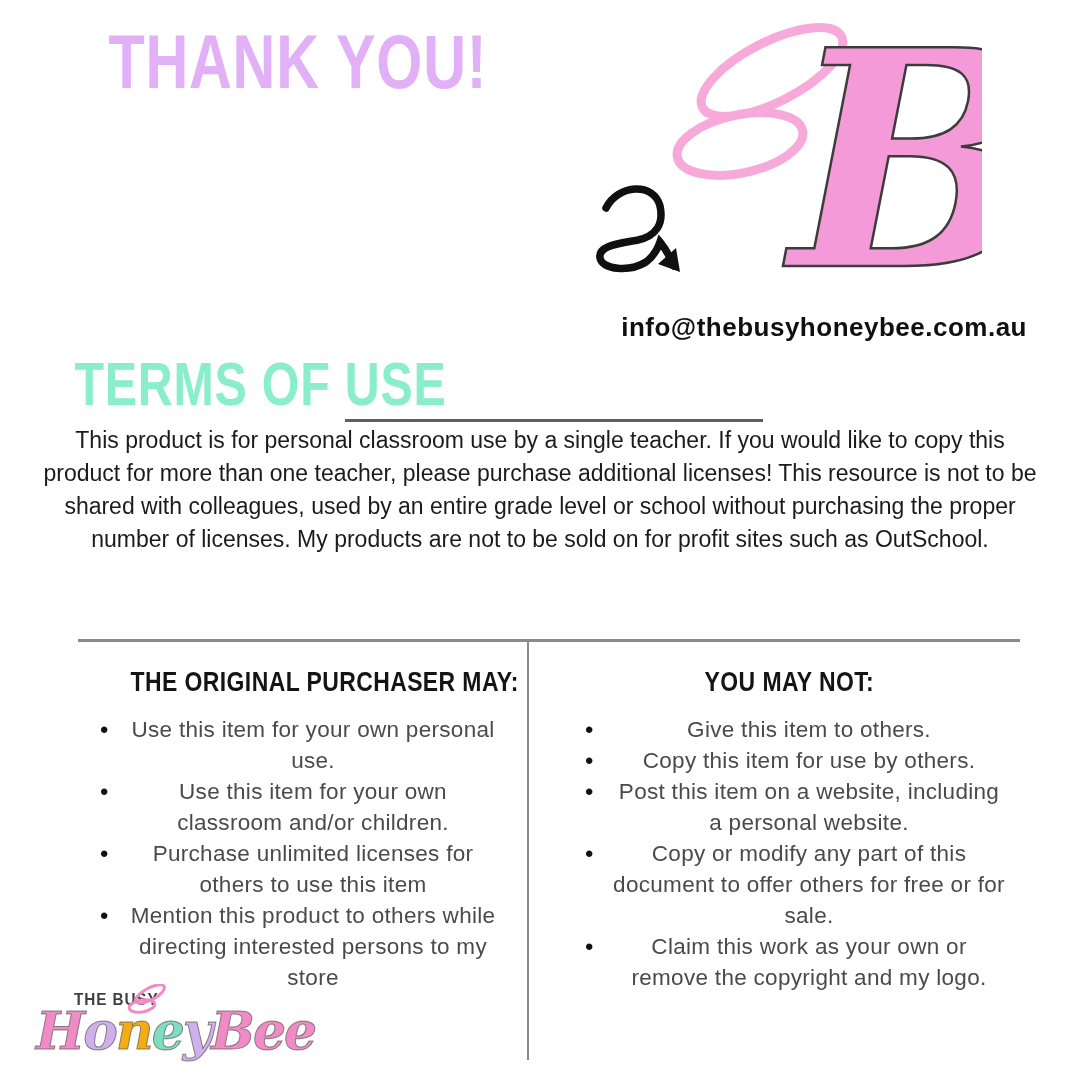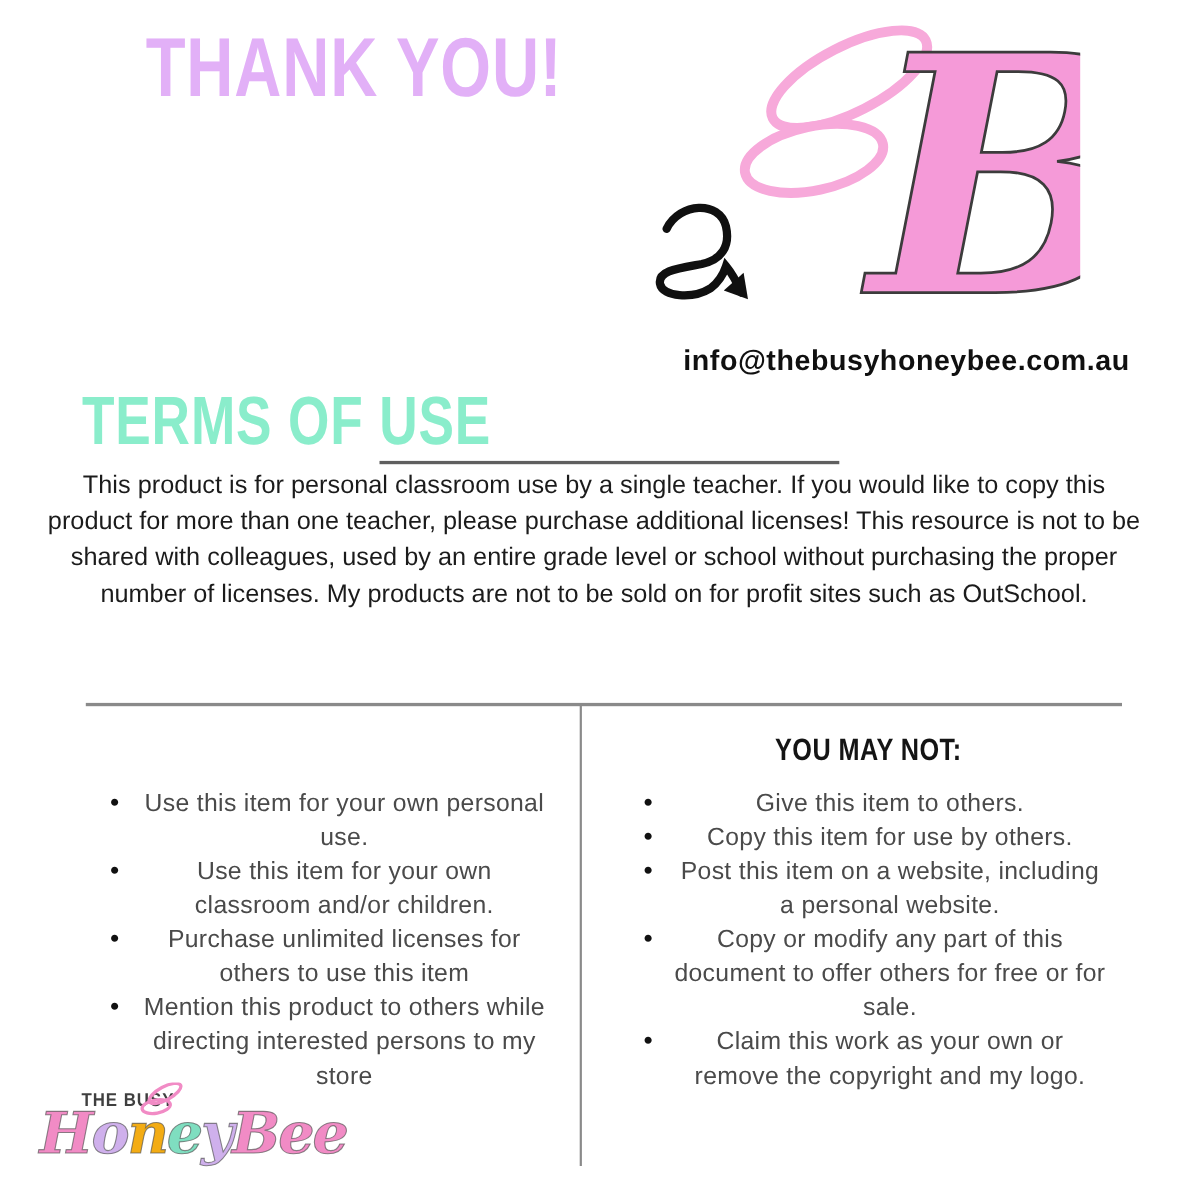--- a/index.html
+++ b/index.html
@@ -5,21 +5,21 @@
   html,body{margin:0;padding:0;background:#ffffff;}
   .canvas{
     position:relative;width:1080px;height:1080px;background:#ffffff;
     overflow:hidden;font-family:"Liberation Sans", sans-serif;color:#1c1c1c;
   }
   
   .display{
     display:inline-block;font-weight:700;transform:scaleX(.78);
     transform-origin:center;letter-spacing:1px;white-space:nowrap;
   }
-  .thankyou-wrap{position:absolute;left:55px;top:18px;width:510px;text-align:right;}
+  .thankyou-wrap{position:absolute;left:55px;top:18px;width:510px;text-align:left;}
   .thankyou-wrap .display{font-size:76px;color:var(--purple,#e2b0f7);}
   .terms-title-wrap{position:absolute;left:0;top:348px;width:1080px;text-align:left;margin-left:22px;}
   .terms-title-wrap .display{font-size:62px;color:var(--mint,#8aedcb);}
   .terms-underline{position:absolute;left:345px;top:419px;width:418px;height:3px;background:#5f5f5f;}
   
   .intro-par{
     position:absolute;left:38px;top:126px;width:545px;text-align:center;
     font-size:23px;line-height:34px;color:#1b1b1b;
   }
   .terms-par{
@@ -92,20 +92,23 @@
 
   <div class="terms-title-wrap">
     <span class="display">TERMS OF USE</span>
   </div>
   <div class="terms-underline"></div>
   <div class="terms-par">This product is for personal classroom use by a single teacher. If you would like to copy this product for more than one teacher, please purchase additional licenses! This resource is not to be shared with colleagues, used by an entire grade level or school without purchasing the proper number of licenses. My products are not to be sold on for profit sites such as OutSchool.</div>
 
   <div class="hline"></div>
   <div class="vline"></div>
 
+  <div class="col-head col-head-left">
+    <span class="display">THE ORIGINAL PURCHASER MAY:</span>
+  </div>
   <ul class="blist blist-left">
       <li>
         <span class="dot">•</span>
         <span class="btext">Use this item for your own personal use.</span>
       </li>
       <li>
         <span class="dot">•</span>
         <span class="btext">Use this item for your own classroom and/or children.</span>
       </li>
       <li>

